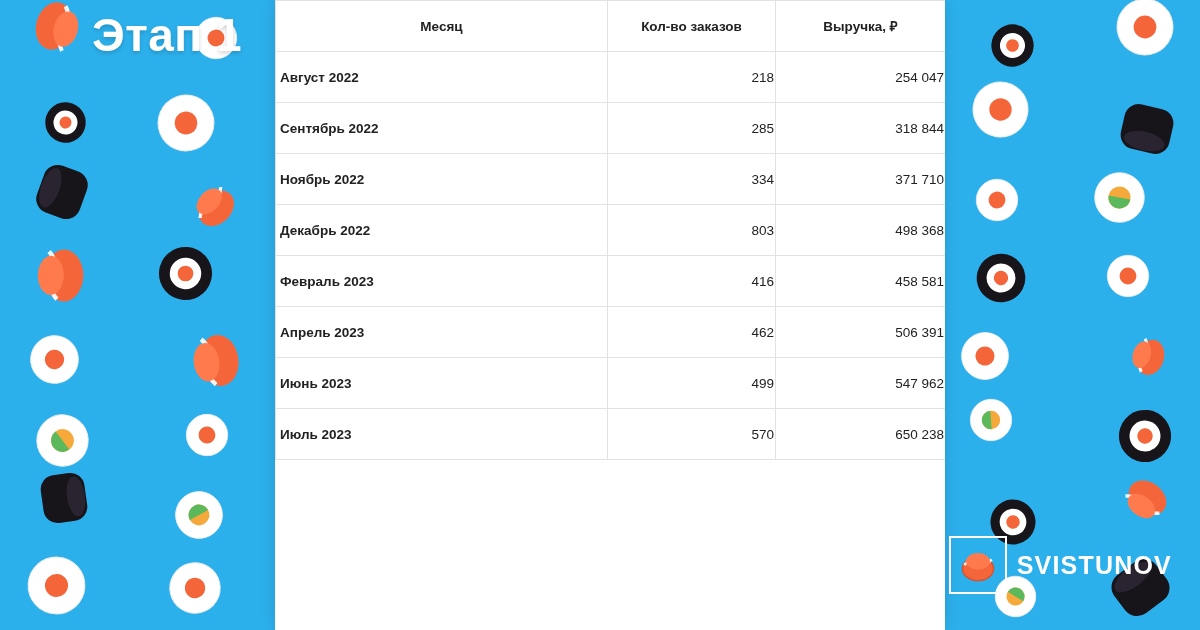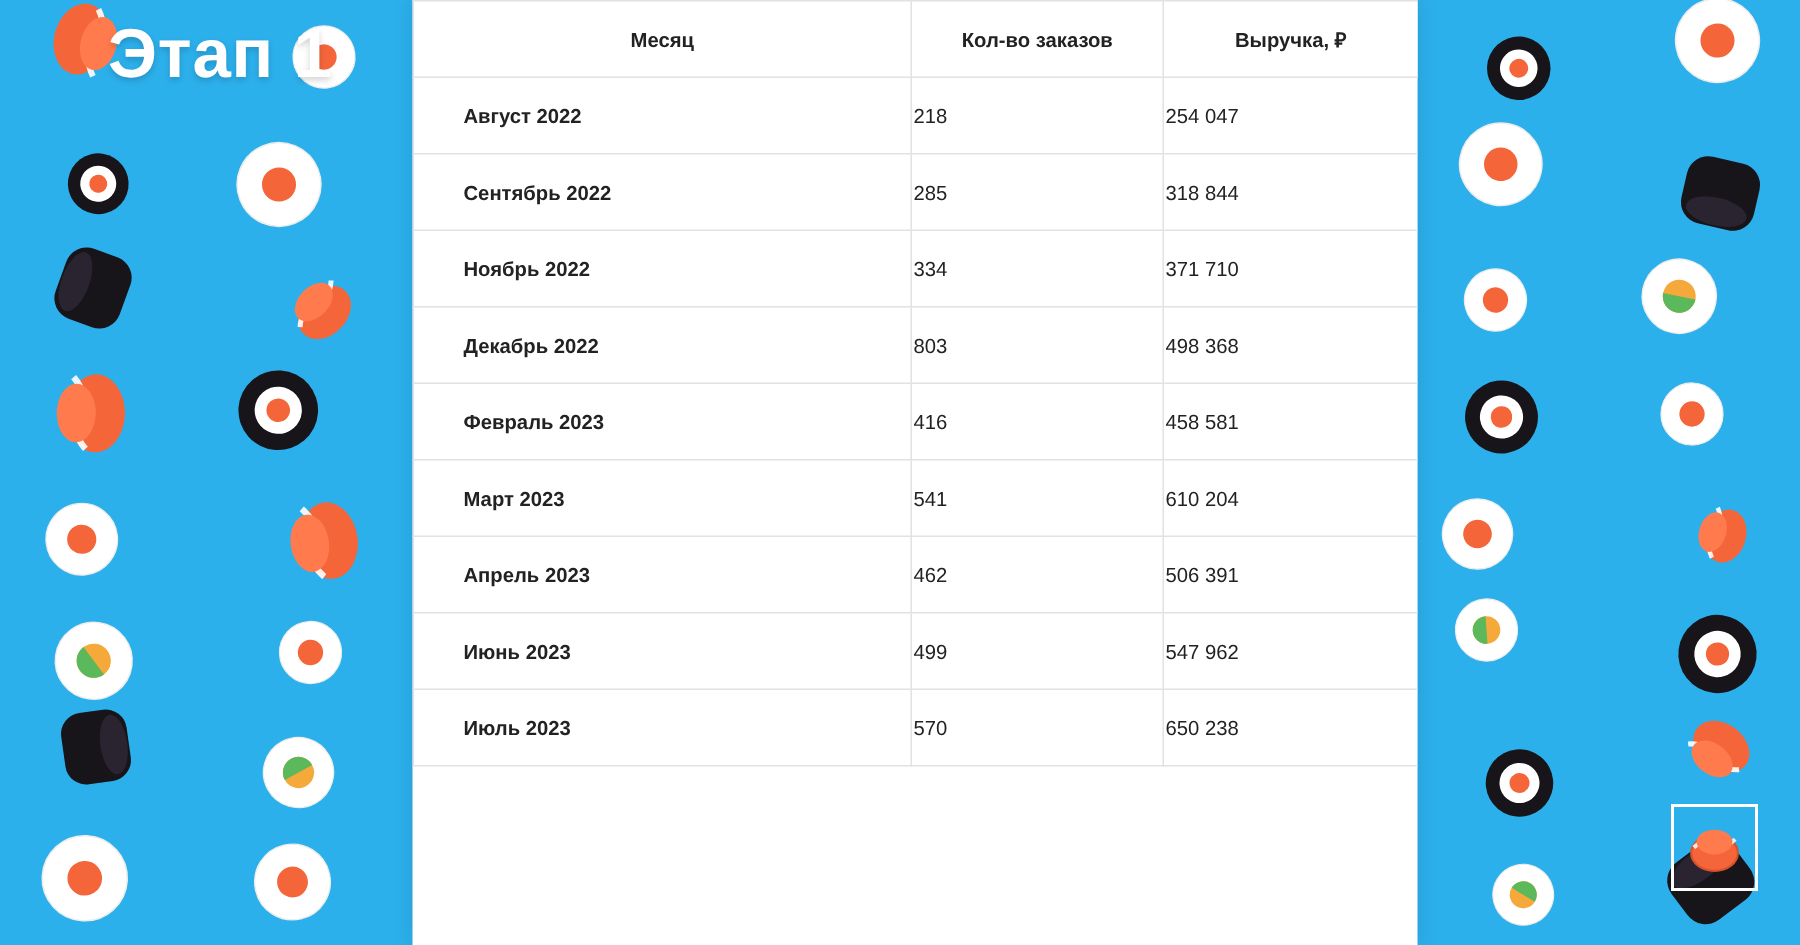--- a/index.html
+++ b/index.html
@@ -25,21 +25,21 @@
   .sushi {
     position: absolute;
     width: 56px;
     height: 56px;
   }
   .sushi svg { display: block; width: 100%; height: 100%; }
 
   
   #stage-title {
     position: absolute;
-    left: 72px;
+    left: 92px;
     top: 8px;
     font-size: 46px;
     font-weight: bold;
     color: #ffffff;
     letter-spacing: 0.5px;
     text-shadow: 0 2px 4px rgba(0,0,0,0.18);
     z-index: 5;
     white-space: nowrap;
   }
 
@@ -69,25 +69,25 @@
     margin-top: 12px;
   }
   table.data-table th {
     font-weight: bold;
     text-align: center;
     background: #ffffff;
     font-size: 13.5px;
   }
   table.data-table td.month {
     text-align: left;
-    padding-left: 33px;
+    padding-left: 4px;
     font-weight: bold;
   }
   table.data-table td.num {
-    text-align: left;
+    text-align: right;
     font-weight: normal;
   }
   col.c-month { width: 332px; }
   col.c-orders { width: 168px; }
   col.c-revenue { width: 170px; }
 
   
   #logo {
     position: absolute;
     right: 28px;
@@ -665,25 +665,20 @@
           <td class="month">Декабрь 2022</td>
           <td class="num">803</td>
           <td class="num">498 368</td>
         </tr>
         <tr>
           <td class="month">Февраль 2023</td>
           <td class="num">416</td>
           <td class="num">458 581</td>
         </tr>
         <tr>
-          <td class="month">Март 2023</td>
-          <td class="num">541</td>
-          <td class="num">610 204</td>
-        </tr>
-        <tr>
           <td class="month">Апрель 2023</td>
           <td class="num">462</td>
           <td class="num">506 391</td>
         </tr>
         <tr>
           <td class="month">Июнь 2023</td>
           <td class="num">499</td>
           <td class="num">547 962</td>
         </tr>
         <tr>
@@ -697,13 +692,14 @@
 
 <div id="logo">
   <div id="logo-mark">
     <svg viewBox="0 0 48 48" width="44" height="44" aria-hidden="true">
       <ellipse cx="24" cy="28" rx="17" ry="13" fill="#F4663A"></ellipse>
       <ellipse cx="24" cy="28" rx="17" ry="13" fill="none" stroke="#D9512B" stroke-width="1.5"></ellipse>
       <path d="M9 24 q7 -7 15 -3 q8 4 15 -3" stroke="#FFFFFF" stroke-width="3" fill="none" opacity="0.85"></path>
       <ellipse cx="24" cy="20" rx="13" ry="9" fill="#FF7A4D"></ellipse>
     </svg>
   </div>
+  <div id="logo-text">SVISTUNOV</div>
 </div>
 
 </body></html>

